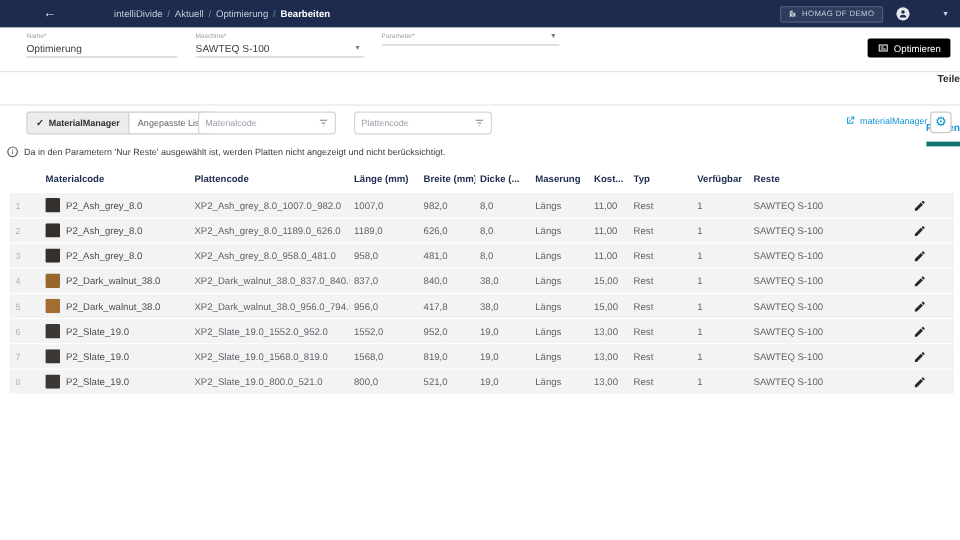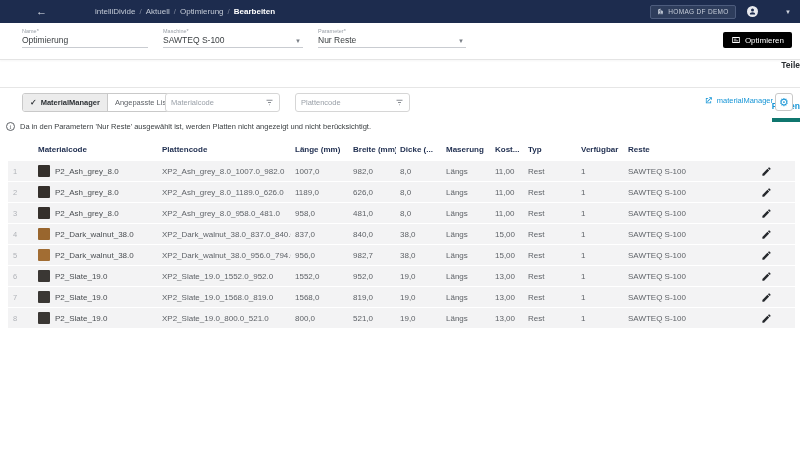--- a/index.html
+++ b/index.html
@@ -113,21 +113,20 @@
       <div class="flabel">Name*</div>
       <div class="fvalue">Optimierung</div>
     </div>
     <div class="field field-maschine">
       <div class="flabel">Maschine*</div>
       <div class="fvalue">SAWTEQ S-100</div>
       <span class="fcaret">▼</span>
     </div>
     <div class="field field-parameter">
       <div class="flabel">Parameter*</div>
-      <div class="fvalue">Nur Reste</div>
       <span class="fcaret">▼</span>
     </div>
     <button class="optimize-btn">
       <span>
         <svg width="10" height="10" viewBox="0 0 24 24">
             <path fill="#fff" d="M3 5h18v14H3V5zm2 2v10h14V7H5zm2 2h6v2H7V9zm0 4h10v2H7v-2z"></path>
           </svg>
       </span>
       <span>Optimieren</span>
     </button>
@@ -291,21 +290,21 @@
           </div>
         </div>
         <div class="tgrid trow">
           <div class="c-num">5</div>
           <div class="c-mat">
             <span class="swatch" style="background: rgb(162, 109, 51);"></span>
             <span>P2_Dark_walnut_38.0</span>
           </div>
           <div class="c-platten">XP2_Dark_walnut_38.0_956.0_794.0</div>
           <div class="c-laenge">956,0</div>
-          <div class="c-breite">982,7</div>
+          <div class="c-breite">417,8</div>
           <div class="c-dicke">38,0</div>
           <div class="c-maserung">Längs</div>
           <div class="c-kost">15,00</div>
           <div class="c-typ">Rest</div>
           <div class="c-verf">1</div>
           <div class="c-reste">SAWTEQ S-100</div>
           <div class="c-edit">
             <span>
               <svg width="11" height="11" viewBox="0 0 24 24">
                 <path fill="#26292d" d="M3 17.25V21h3.75L17.8 9.94l-3.75-3.75L3 17.25zM20.7 7.04c.39-.39.39-1.02 0-1.41l-2.34-2.34a.996.996 0 0 0-1.41 0l-1.83 1.83 3.75 3.75 1.83-1.83z"></path>

